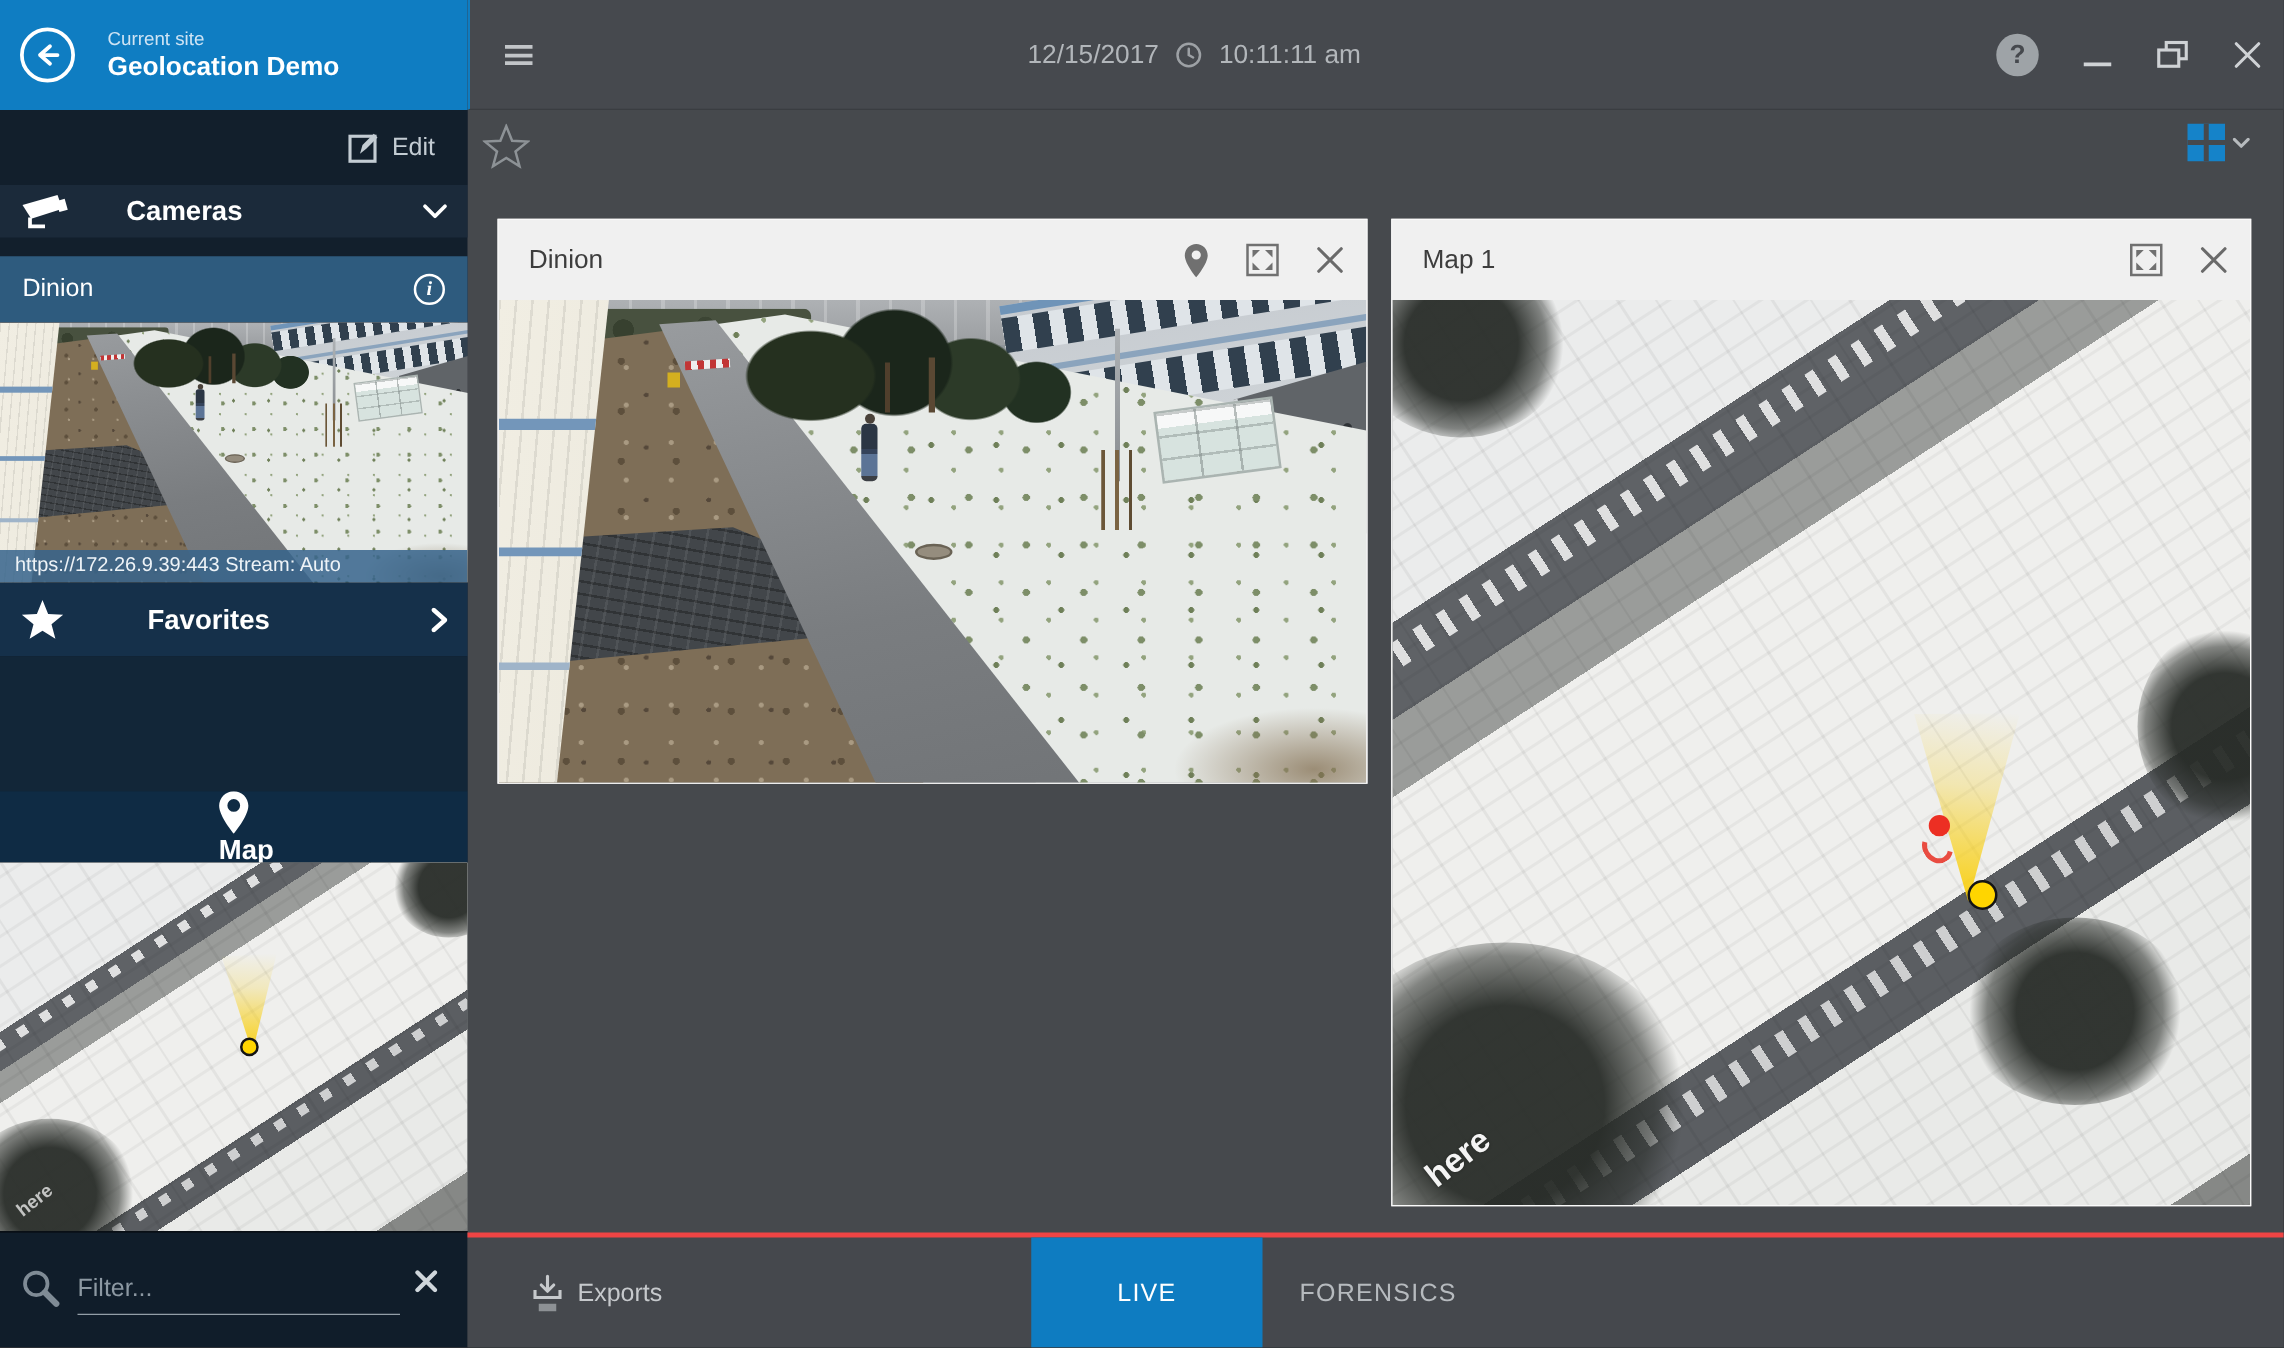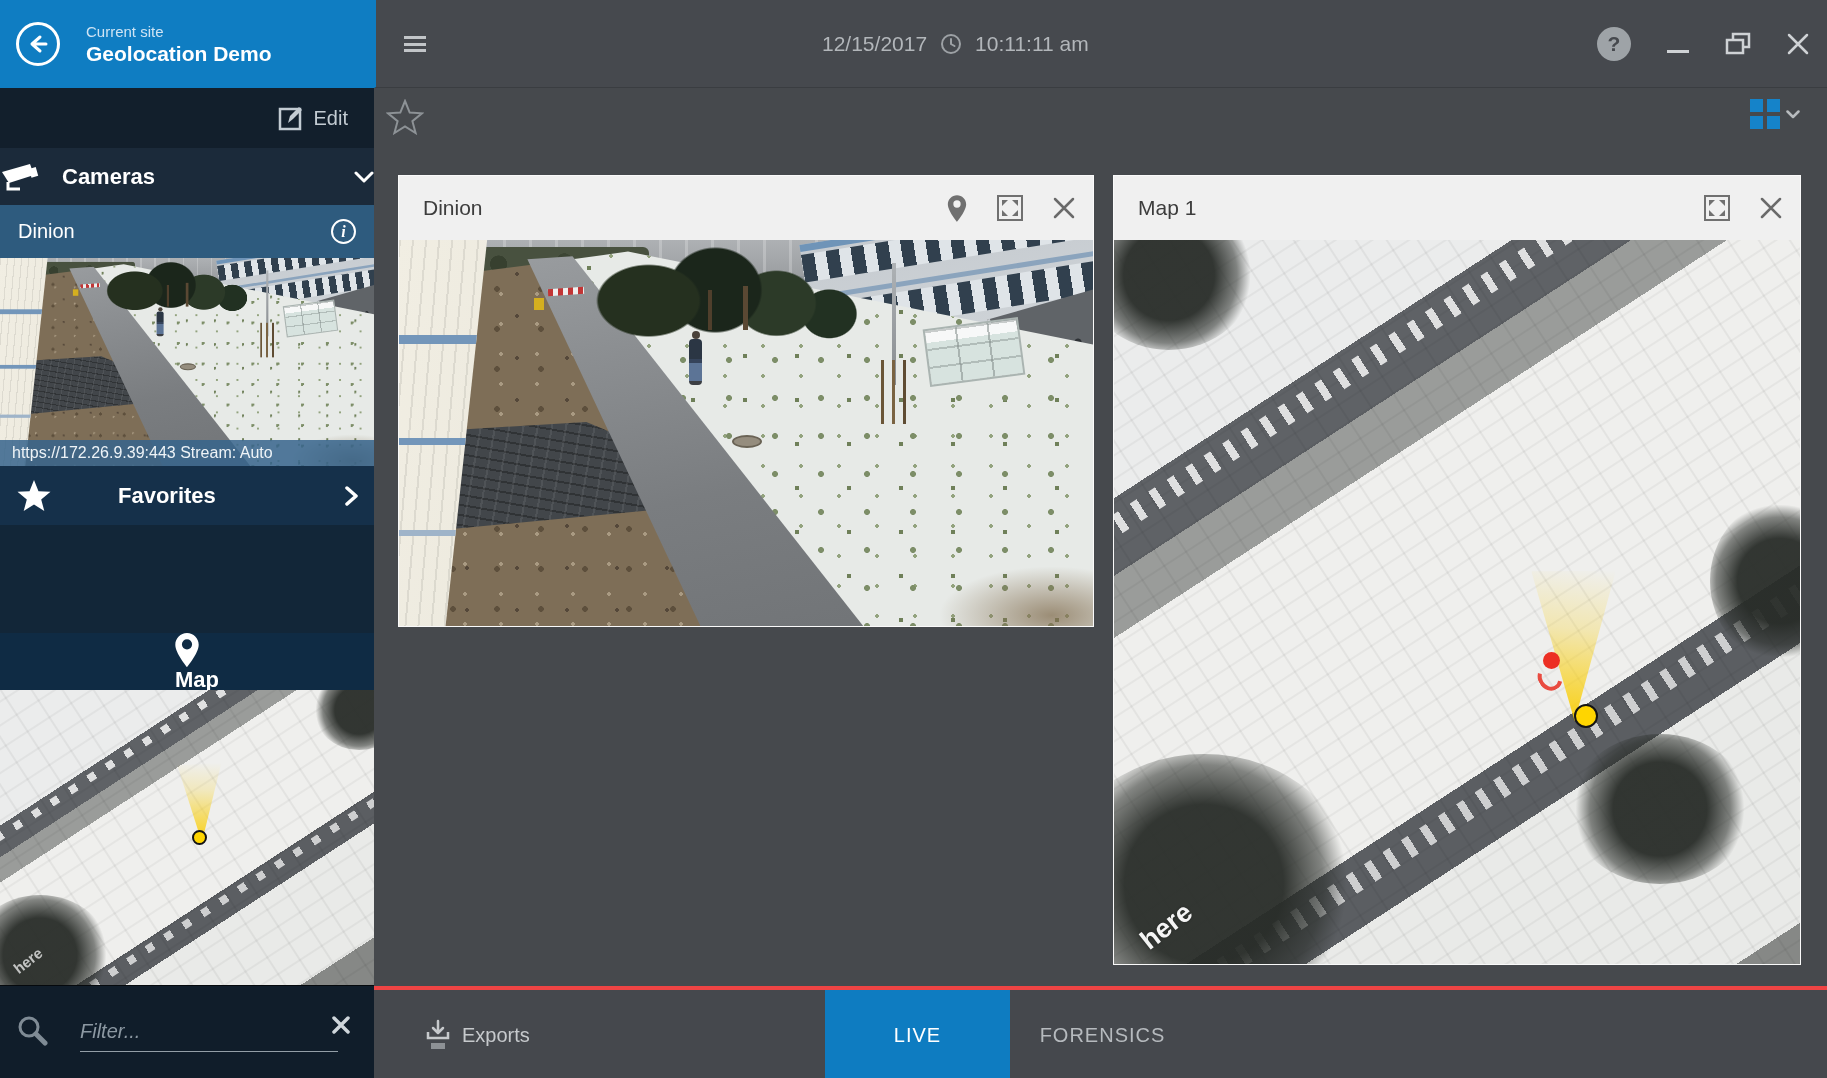--- a/index.html
+++ b/index.html
@@ -11,36 +11,36 @@
   .sidebar { position:absolute; left:0; top:0; width:374px; height:1078px; background:#121f2c; }
   .site-header { position:absolute; left:0; top:0; width:374px; height:88px; background:#0f7dc2; display:flex; align-items:center; }
   .back-btn { width:44px; height:44px; border:3px solid #fff; border-radius:50%; margin-left:16px; display:flex; align-items:center; justify-content:center; cursor:pointer; flex:0 0 auto; }
   .site-text { margin-left:26px; color:#fff; }
   .site-label { font-size:15px; color:#cfe4f4; }
   .site-name { font-size:21px; font-weight:bold; margin-top:2px; }
 
   .sb-row { position:absolute; left:0; width:374px; display:flex; align-items:center; color:#fff; }
   .sb-edit { top:88px; height:60px; background:#121f2c; justify-content:flex-end; padding-right:26px; color:#c3ccd3; font-size:20px; cursor:pointer; }
   .sb-edit .lbl { margin-left:10px; }
-  .sb-cameras { top:148px; height:57px; background:#1b2a3a; padding:0 0; }
+  .sb-cameras { top:148px; height:42px; background:#1b2a3a; padding:0 16px;gap:23px; }
   .sb-dinion { top:205px; height:53px; background:#2e5b7e; padding:0 18px; font-size:20px; }
   .sb-fav { top:466px; height:59px; background:#15304a; padding:0 16px;gap:46px; }
   .sb-gap { position:absolute; left:0; top:525px; width:374px; height:108px; background:#122638; }
   .sb-map { top:633px; height:57px; background:#0f2b44; padding:0 20px;flex-direction:column; }
   .sec-label { font-size:22px; font-weight:bold; margin-left:20px; }
   .sb-spring { flex:1; }
 
   .sb-thumb { position:absolute; left:0; top:258px; width:374px; height:208px; overflow:hidden; background:#555; }
   .thumb-scale { position:absolute; left:0; top:0; transform:scale(.54); transform-origin:0 0; }
   .stream-bar { position:absolute; left:0; bottom:0; width:374px; height:26px; background:rgba(54,100,140,.85); color:#eef3f7; font-size:16px; line-height:26px; padding-left:12px; white-space:nowrap; }
 
   .sb-mapthumb { position:absolute; left:0; top:690px; width:374px; height:295px; overflow:hidden; background:#7d7f7d; }
 
   .sb-filter { position:absolute; left:0; top:985px; width:374px; height:93px; background:#101d2a; border-top:1px solid #05090d; }
-  .filter-input { position:absolute; left:80px; top:26px; width:258px; height:40px; background:transparent; border:none; border-bottom:1px solid #939ea7; outline:none; font-style:italic; font-size:20px; color:#cfd6db; font-family:"Liberation Sans",sans-serif; }
+  .filter-input { position:absolute; left:62px; top:26px; width:258px; height:40px; background:transparent; border:none; border-bottom:1px solid #939ea7; outline:none; font-size:20px; color:#cfd6db; font-family:"Liberation Sans",sans-serif; }
   .filter-input::placeholder { color:#8c98a2; }
   .filter-search { position:absolute; left:16px; top:28px; }
   .filter-clear { position:absolute; right:24px; top:30px; cursor:pointer; }
 
   
   .titlebar { position:absolute; left:374px; top:0; width:1453px; height:88px; background:#46494e; border-left:2px solid #0f7dc2; border-bottom:1px solid #3a3d41; }
   .hamburger { position:absolute; left:28px; top:36px; width:22px; height:16px; cursor:pointer; }
   .hamburger span { display:block; height:3px; background:#c2c5c8; margin-bottom:3.5px; }
   .datetime { position:absolute; left:446px; top:0; height:88px; display:flex; align-items:center; gap:13px; color:#b2b6ba; font-size:21px; cursor:pointer; }
   .win-controls { position:absolute; right:18px; top:0; height:88px; display:flex; align-items:center; gap:36px; }

